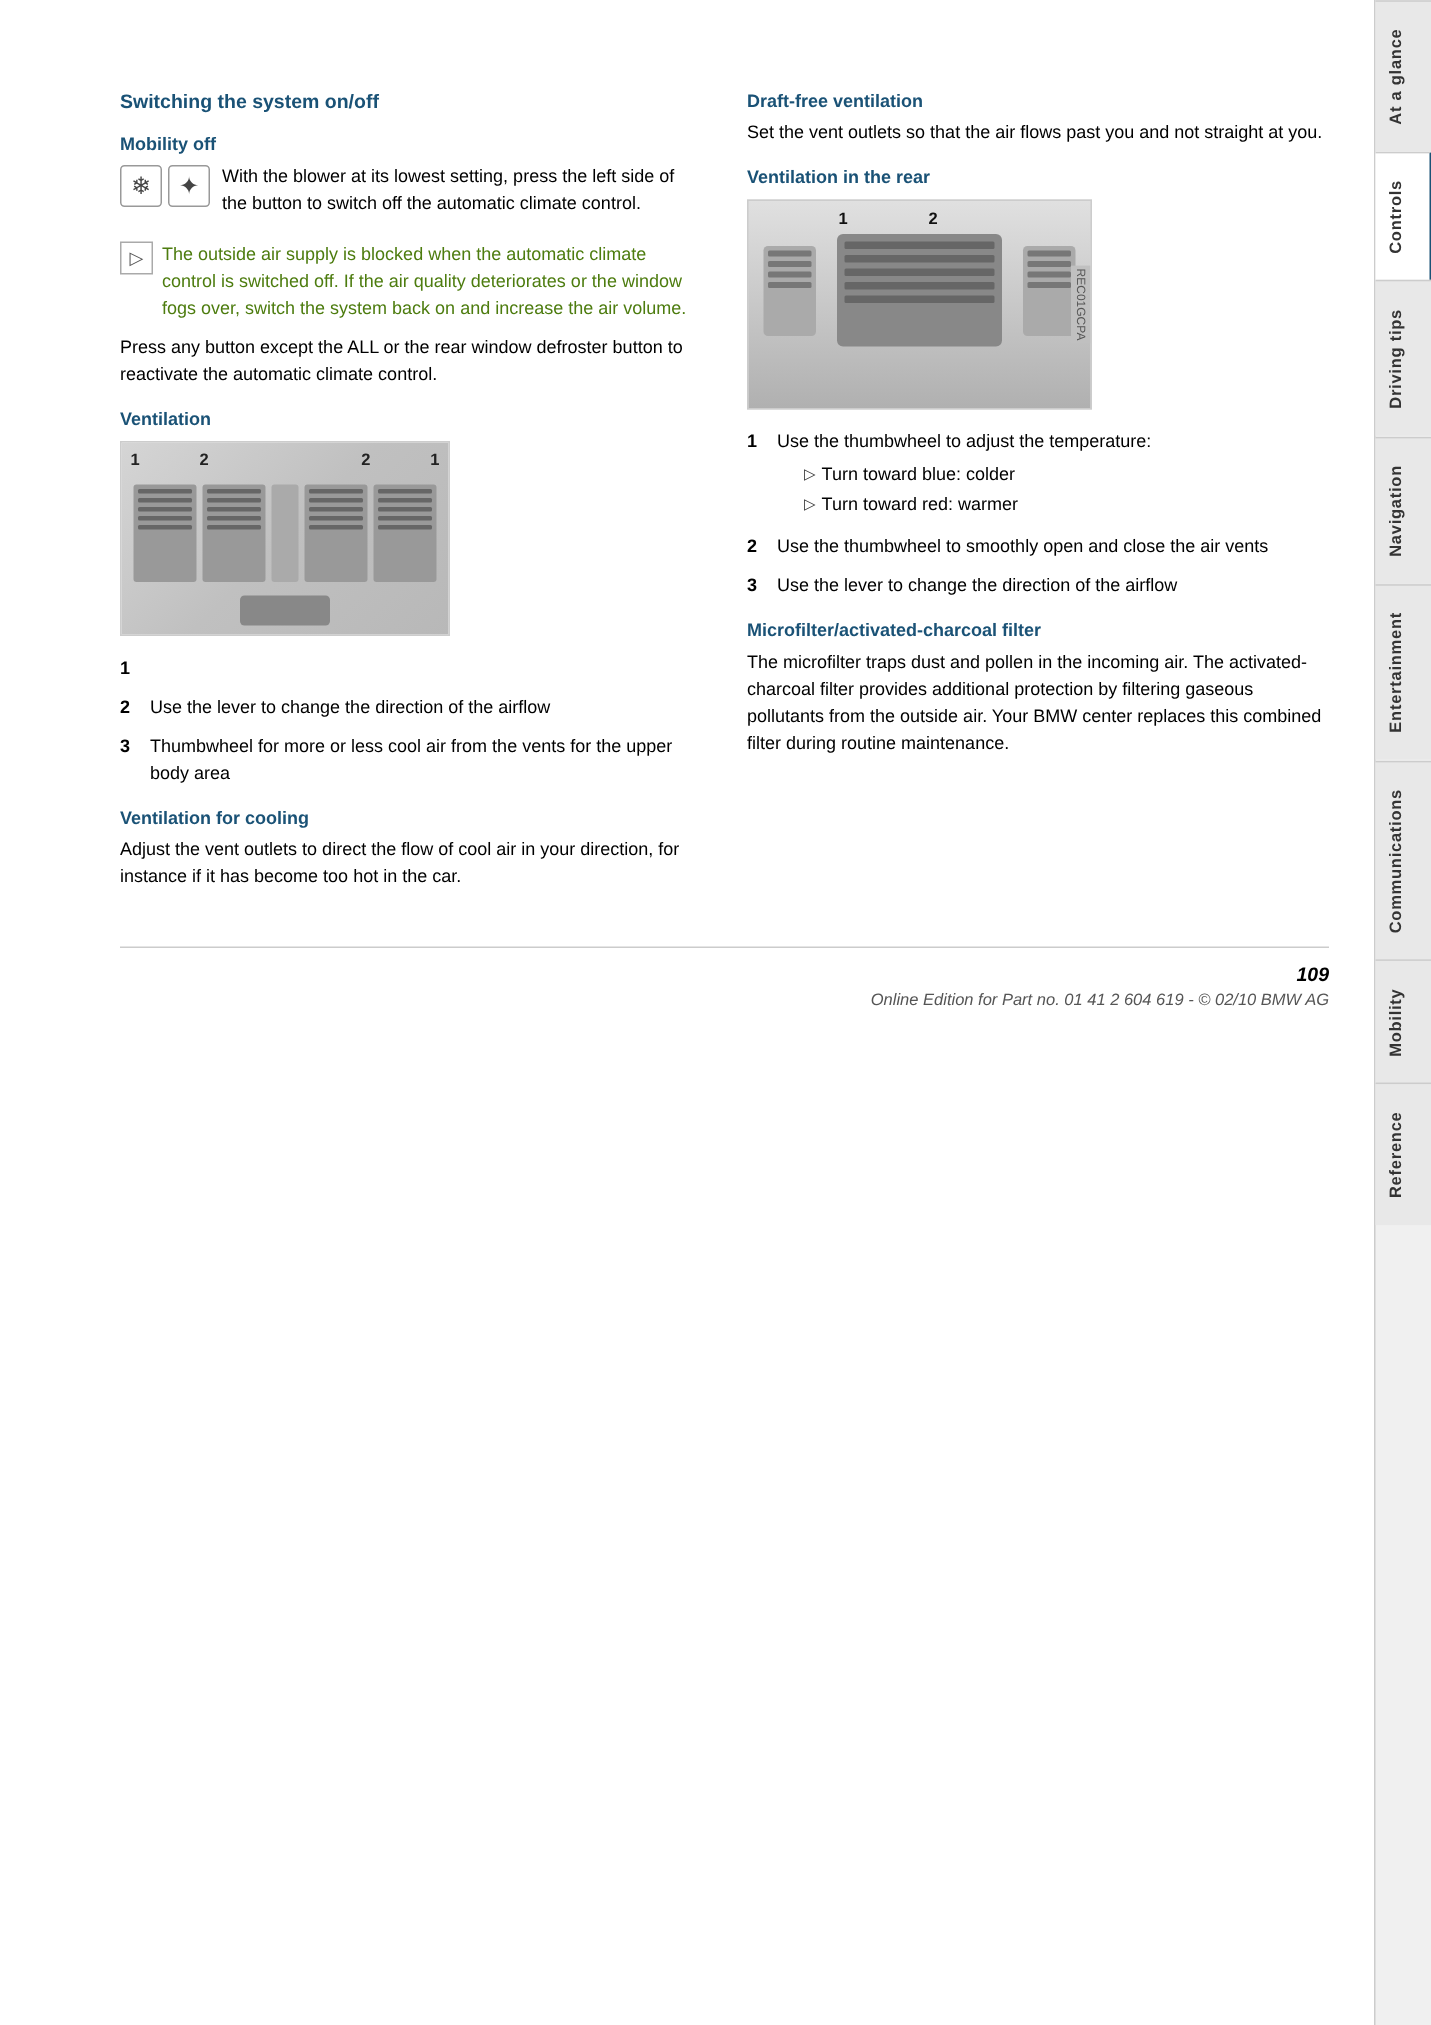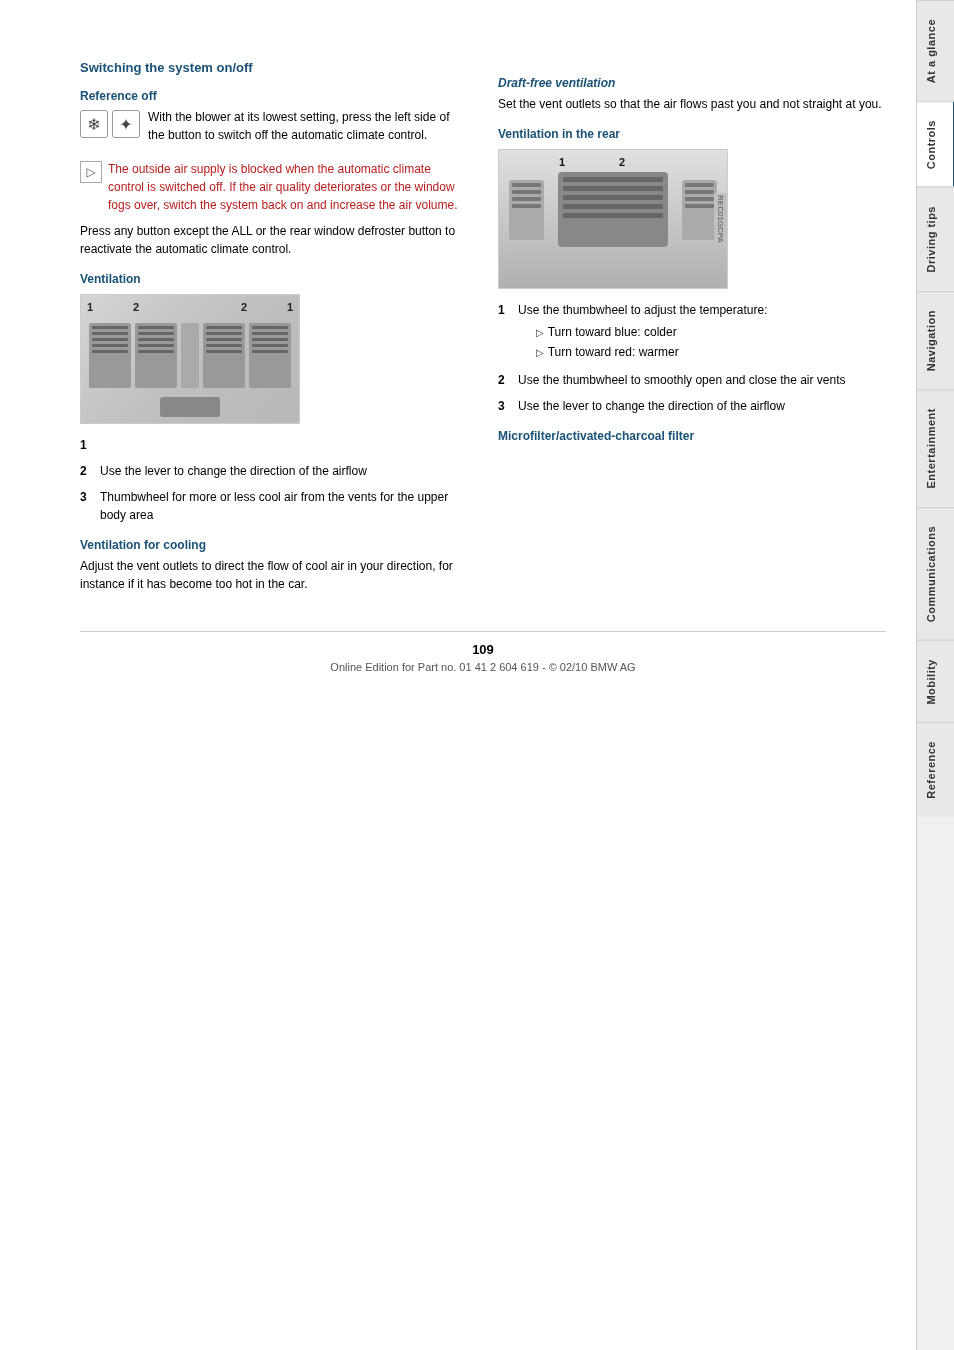--- a/index.html
+++ b/index.html
@@ -134,21 +134,21 @@
       justify-content: center;
       flex-shrink: 0;
       margin-top: 1px;
       font-size: 12px;
       color: #555;
     }
 
     .note-text {
       font-size: 12px;
       line-height: 1.5;
-      color: #b91c1c;
+      color: #4d7c0f;
     }
 
     .ventilation-img {
       width: 220px;
       height: 130px;
       background: #e8e8e8;
       border: 1px solid #ccc;
       position: relative;
       margin: 8px 0 12px 0;
       overflow: hidden;
@@ -232,26 +232,27 @@
     }
 
     .rear-num {
       position: absolute;
       font-size: 11px;
       font-weight: bold;
       color: #111;
     }
 
     .page-footer {
-      text-align: center;
+      text-align: right;
       font-size: 11px;
       color: #555;
       margin-top: 30px;
       padding-top: 10px;
       border-top: 1px solid #ccc;
+      font-style: italic;
     }
 
     .page-number {
       font-size: 13px;
       font-weight: bold;
       color: #000;
       display: block;
       margin-bottom: 4px;
     }
   </style>
@@ -259,21 +260,21 @@
 <body>
 
 <div class="page-wrapper">
   <div class="main-content">
     <div class="two-col">
 
       <div class="left-col">
 
         <h2 class="section-title">Switching the system on/off</h2>
 
-        <h3 class="subsection-title">Reference off</h3>
+        <h3 class="subsection-title">Mobility off</h3>
 
         <div class="switching-off-box">
           <div class="icons-box">
             <div class="icon-symbol">❄</div>
             <div class="icon-symbol">✦</div>
           </div>
           <p class="body-text">With the blower at its lowest setting, press the left side of the button to switch off the automatic climate control.</p>
         </div>
 
 
@@ -343,21 +344,21 @@
           </li>
         </ul>
 
         <h3 class="subsection-title">Ventilation for cooling</h3>
         <p class="body-text">Adjust the vent outlets to direct the flow of cool air in your direction, for instance if it has become too hot in the car.</p>
 
       </div>
 
       <div class="right-col">
 
-        <h3 class="subsection-title" style="margin-top:16px;font-style:italic;">Draft-free ventilation</h3>
+        <h3 class="subsection-title" style="margin-top:0;">Draft-free ventilation</h3>
         <p class="body-text">Set the vent outlets so that the air flows past you and not straight at you.</p>
 
         <h3 class="subsection-title">Ventilation in the rear</h3>
 
         <div class="rear-vent-img">
           <div class="rear-vent-inner">
             <span class="rear-num" style="top:6px; left:60px;">1</span>
             <span class="rear-num" style="top:6px; left:120px;">2</span>
             <span class="rear-num" style="top:60px; left:16px;">3</span>
             <span class="rear-num" style="top:60px; right:16px;">3</span>
@@ -409,20 +410,21 @@
             <span class="list-num">2</span>
             <span>Use the thumbwheel to smoothly open and close the air vents</span>
           </li>
           <li class="list-item">
             <span class="list-num">3</span>
             <span>Use the lever to change the direction of the airflow</span>
           </li>
         </ul>
 
         <h3 class="subsection-title">Microfilter/activated-charcoal filter</h3>
+        <p class="body-text">The microfilter traps dust and pollen in the incoming air. The activated-charcoal filter provides additional protection by filtering gaseous pollutants from the outside air. Your BMW center replaces this combined filter during routine maintenance.</p>
 
       </div>
     </div>
 
     <div class="page-footer">
       <span class="page-number">109</span>
       <span>Online Edition for Part no. 01 41 2 604 619 - © 02/10 BMW AG</span>
     </div>
   </div>
 

